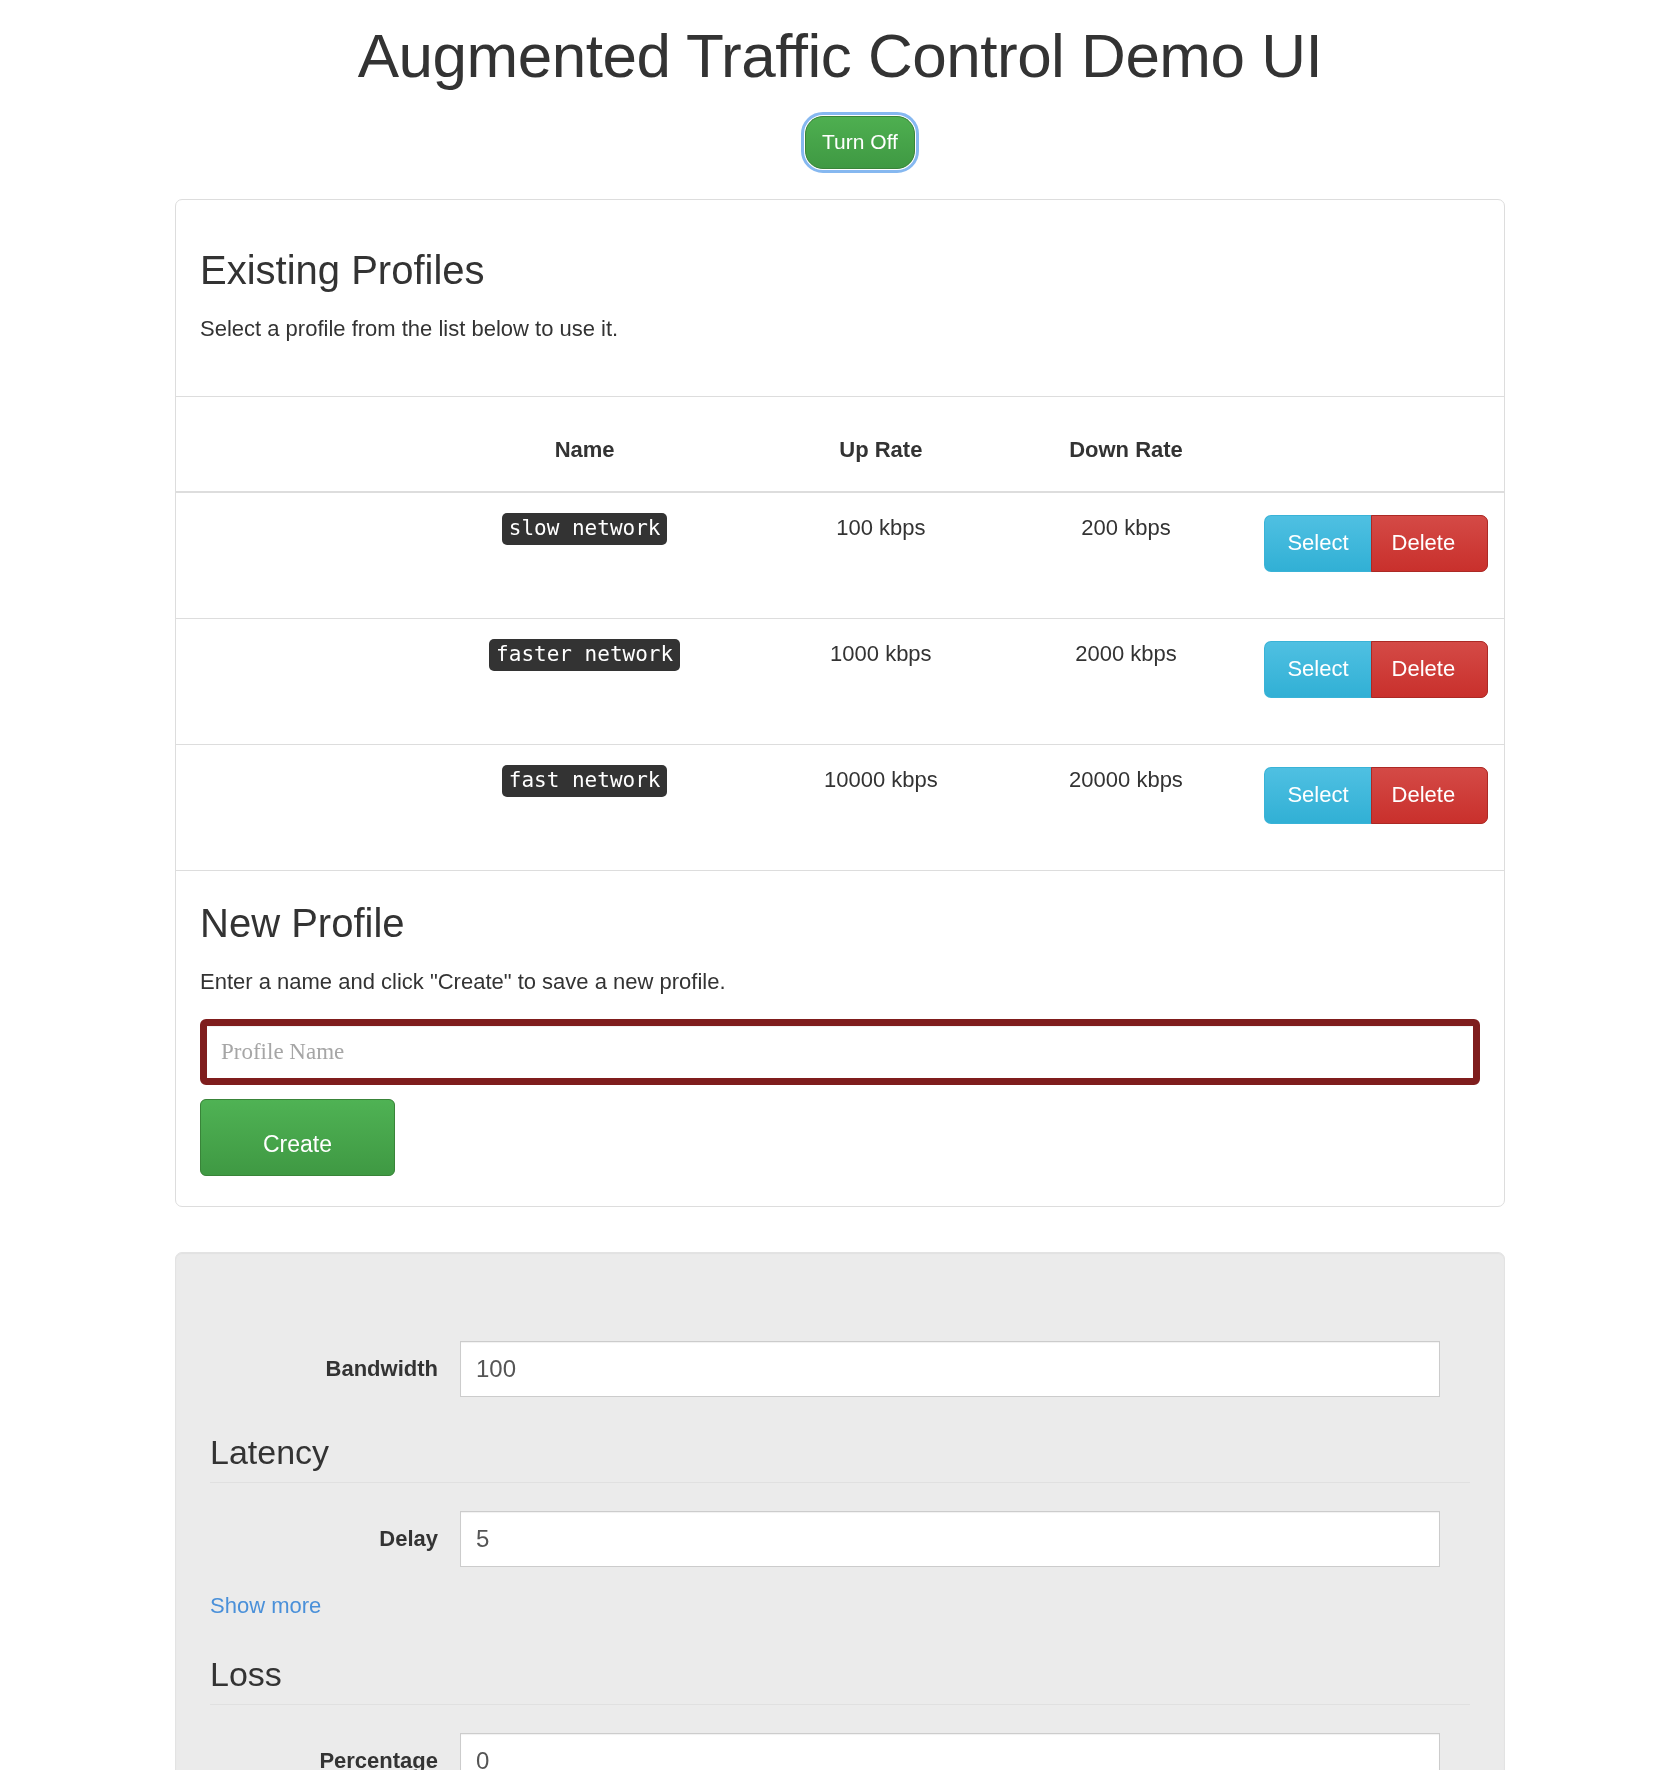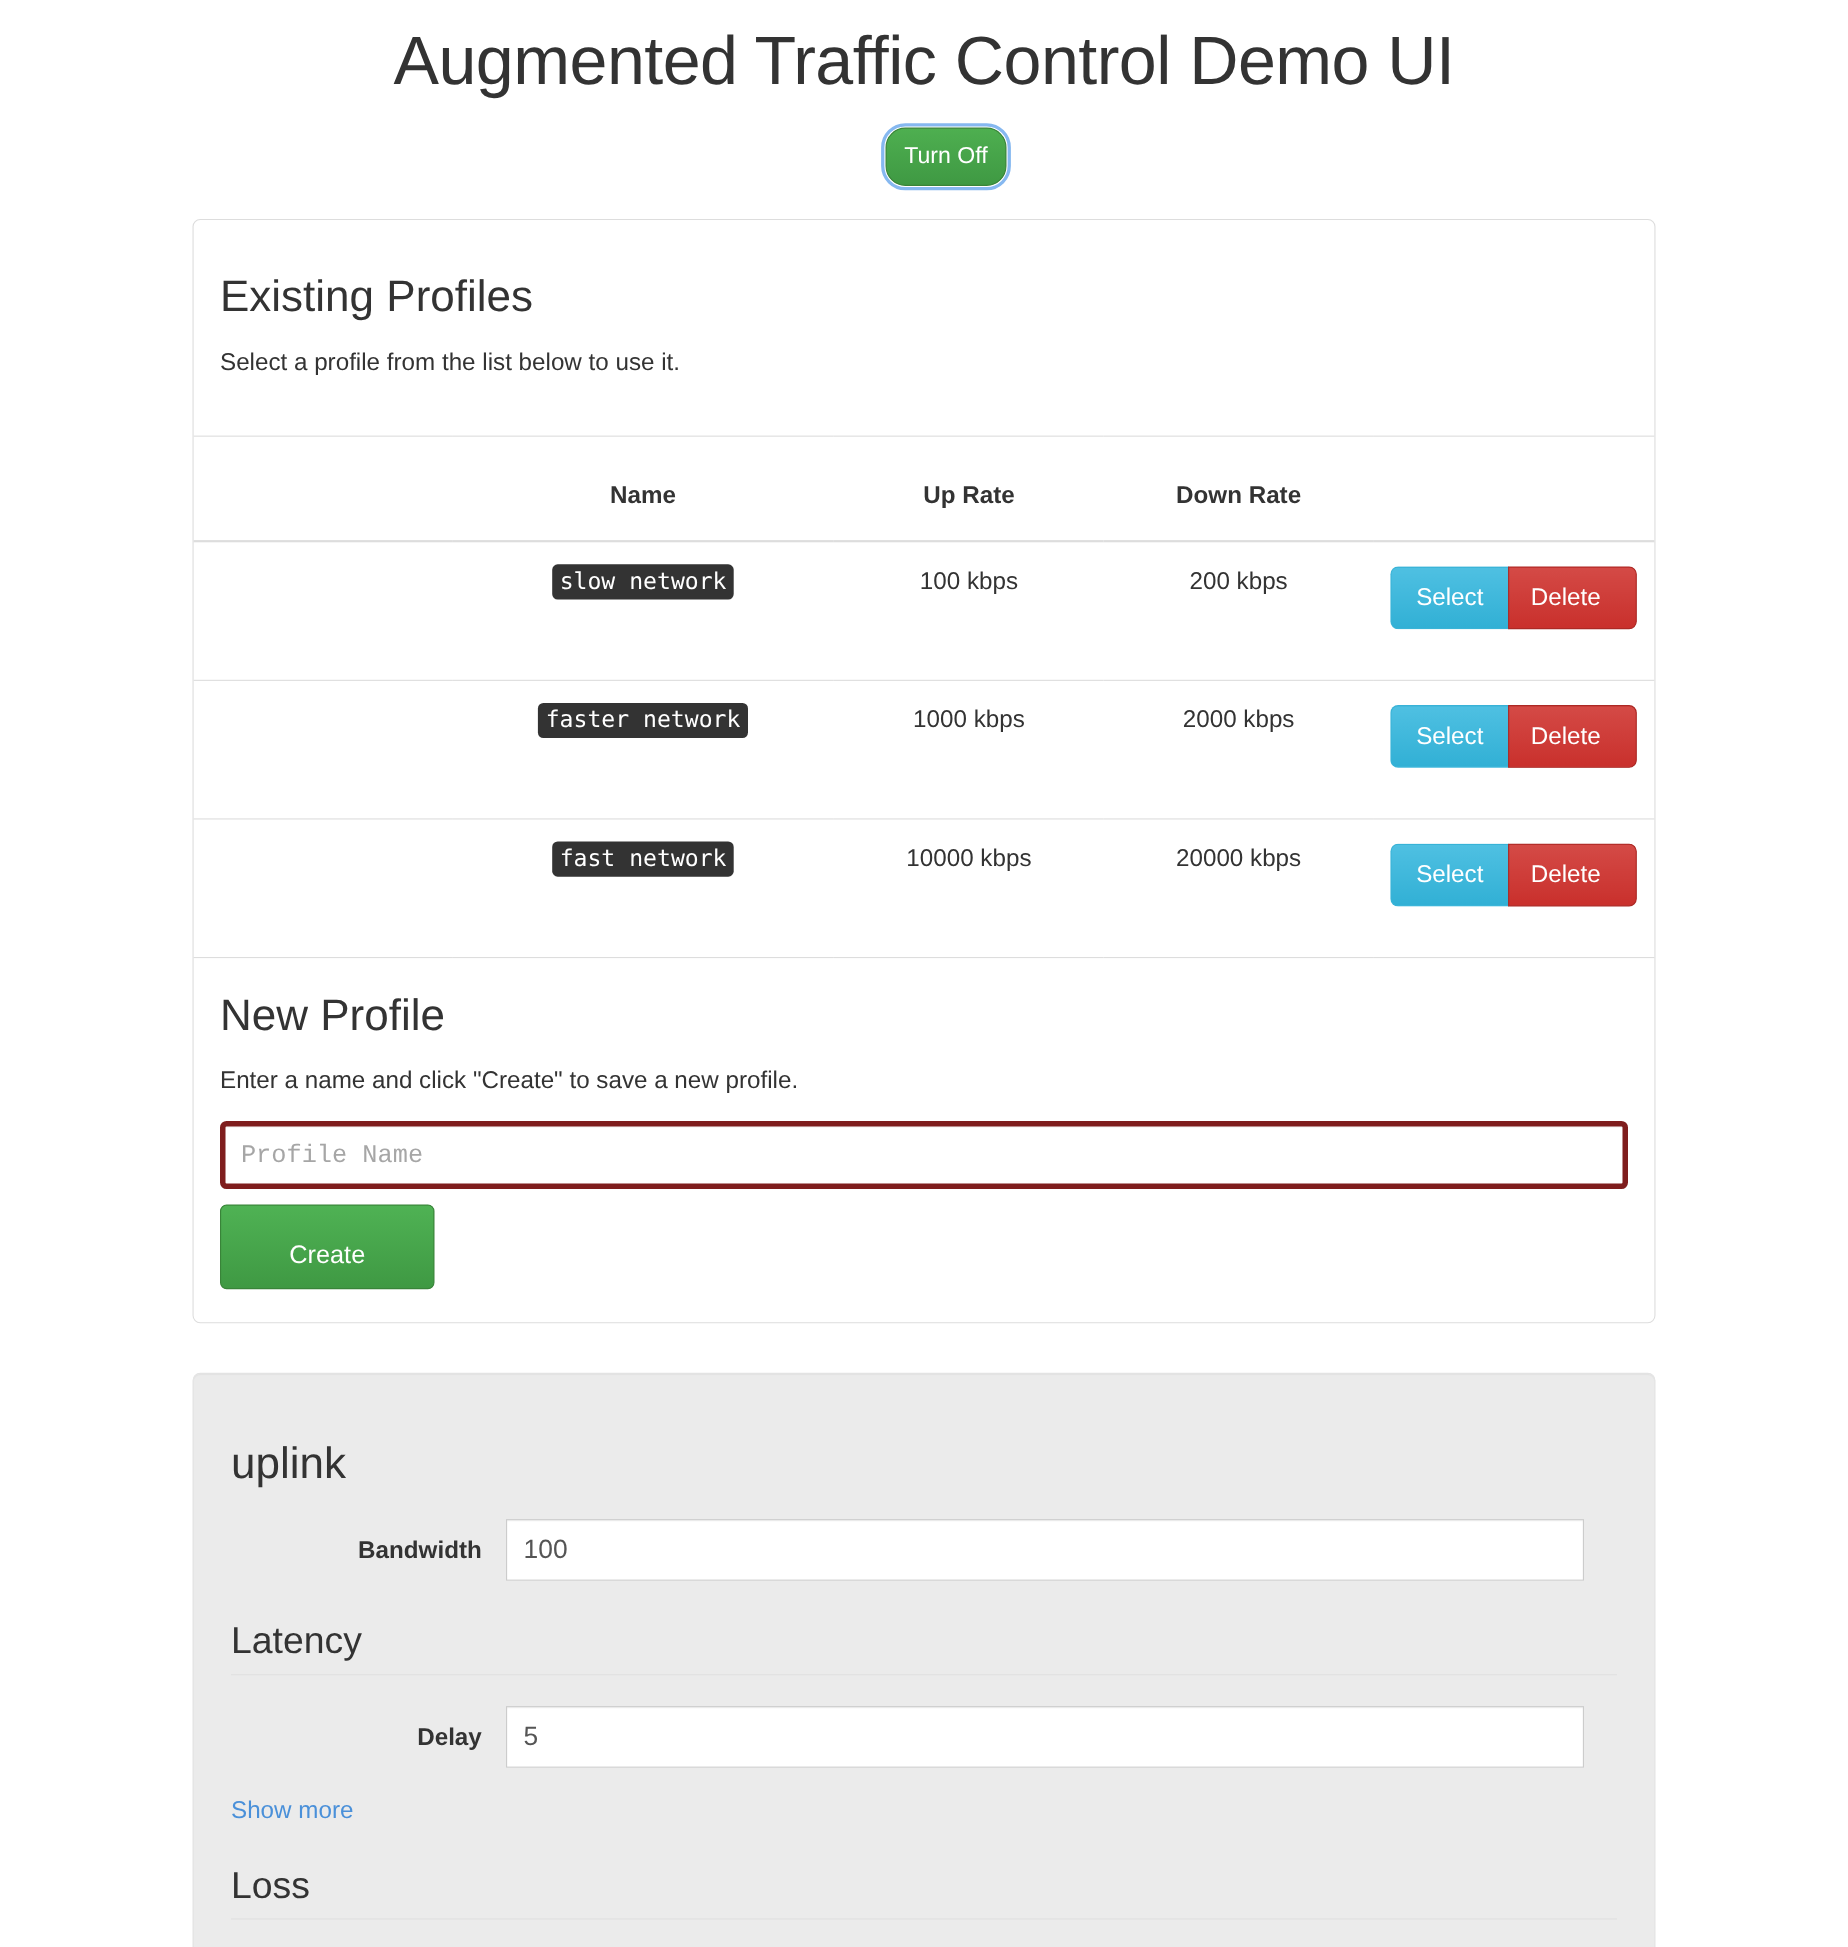--- a/index.html
+++ b/index.html
@@ -151,25 +151,25 @@
   
   .new-profile {
     padding: 4px 24px 30px 24px;
   }
   .form-input {
     display: block;
     width: 100%;
     font-size: 23px;
     color: #3b82f6;
     padding: 13px 14px;
-    border: 5px solid #7f1d1d;
+    border: 7px solid #7f1d1d;
     border-radius: 6px;
     background: #ffffff;
     margin-top: 22px;
-    font-family: Liberation Mono, monospace;
+    font-family: Liberation Serif, serif;
     box-shadow: inset 0 1px 1px rgba(0,0,0,0.06);
   }
   .form-input::placeholder { color: #a6a6a6; }
   .btn-create {
     background: linear-gradient(to bottom, #4fb254, #3f9943);
     background-color: #449d44;
     color: #ffffff;
     font-size: 23px;
     padding: 28px 0 14px 0;
     width: 195px;
@@ -330,21 +330,20 @@
         <h2 class="section-title">New Profile</h2>
         <p class="section-desc">Enter a name and click "Create" to save a new profile.</p>
         <input class="form-input" type="text" placeholder="Profile Name" style="">
         <button class="btn btn-create">Create</button>
       </div>
 
     </div>
 
     <div class="well">
 
-      <h3 class="well-title">uplink</h3>
 
       <div class="form-row">
         <label class="form-label">Bandwidth</label>
         <div class="form-control-wrap">
           <input class="form-control" type="text" value="100" style="">
         </div>
       </div>
 
       <h4 class="group-title">Latency</h4>
 

